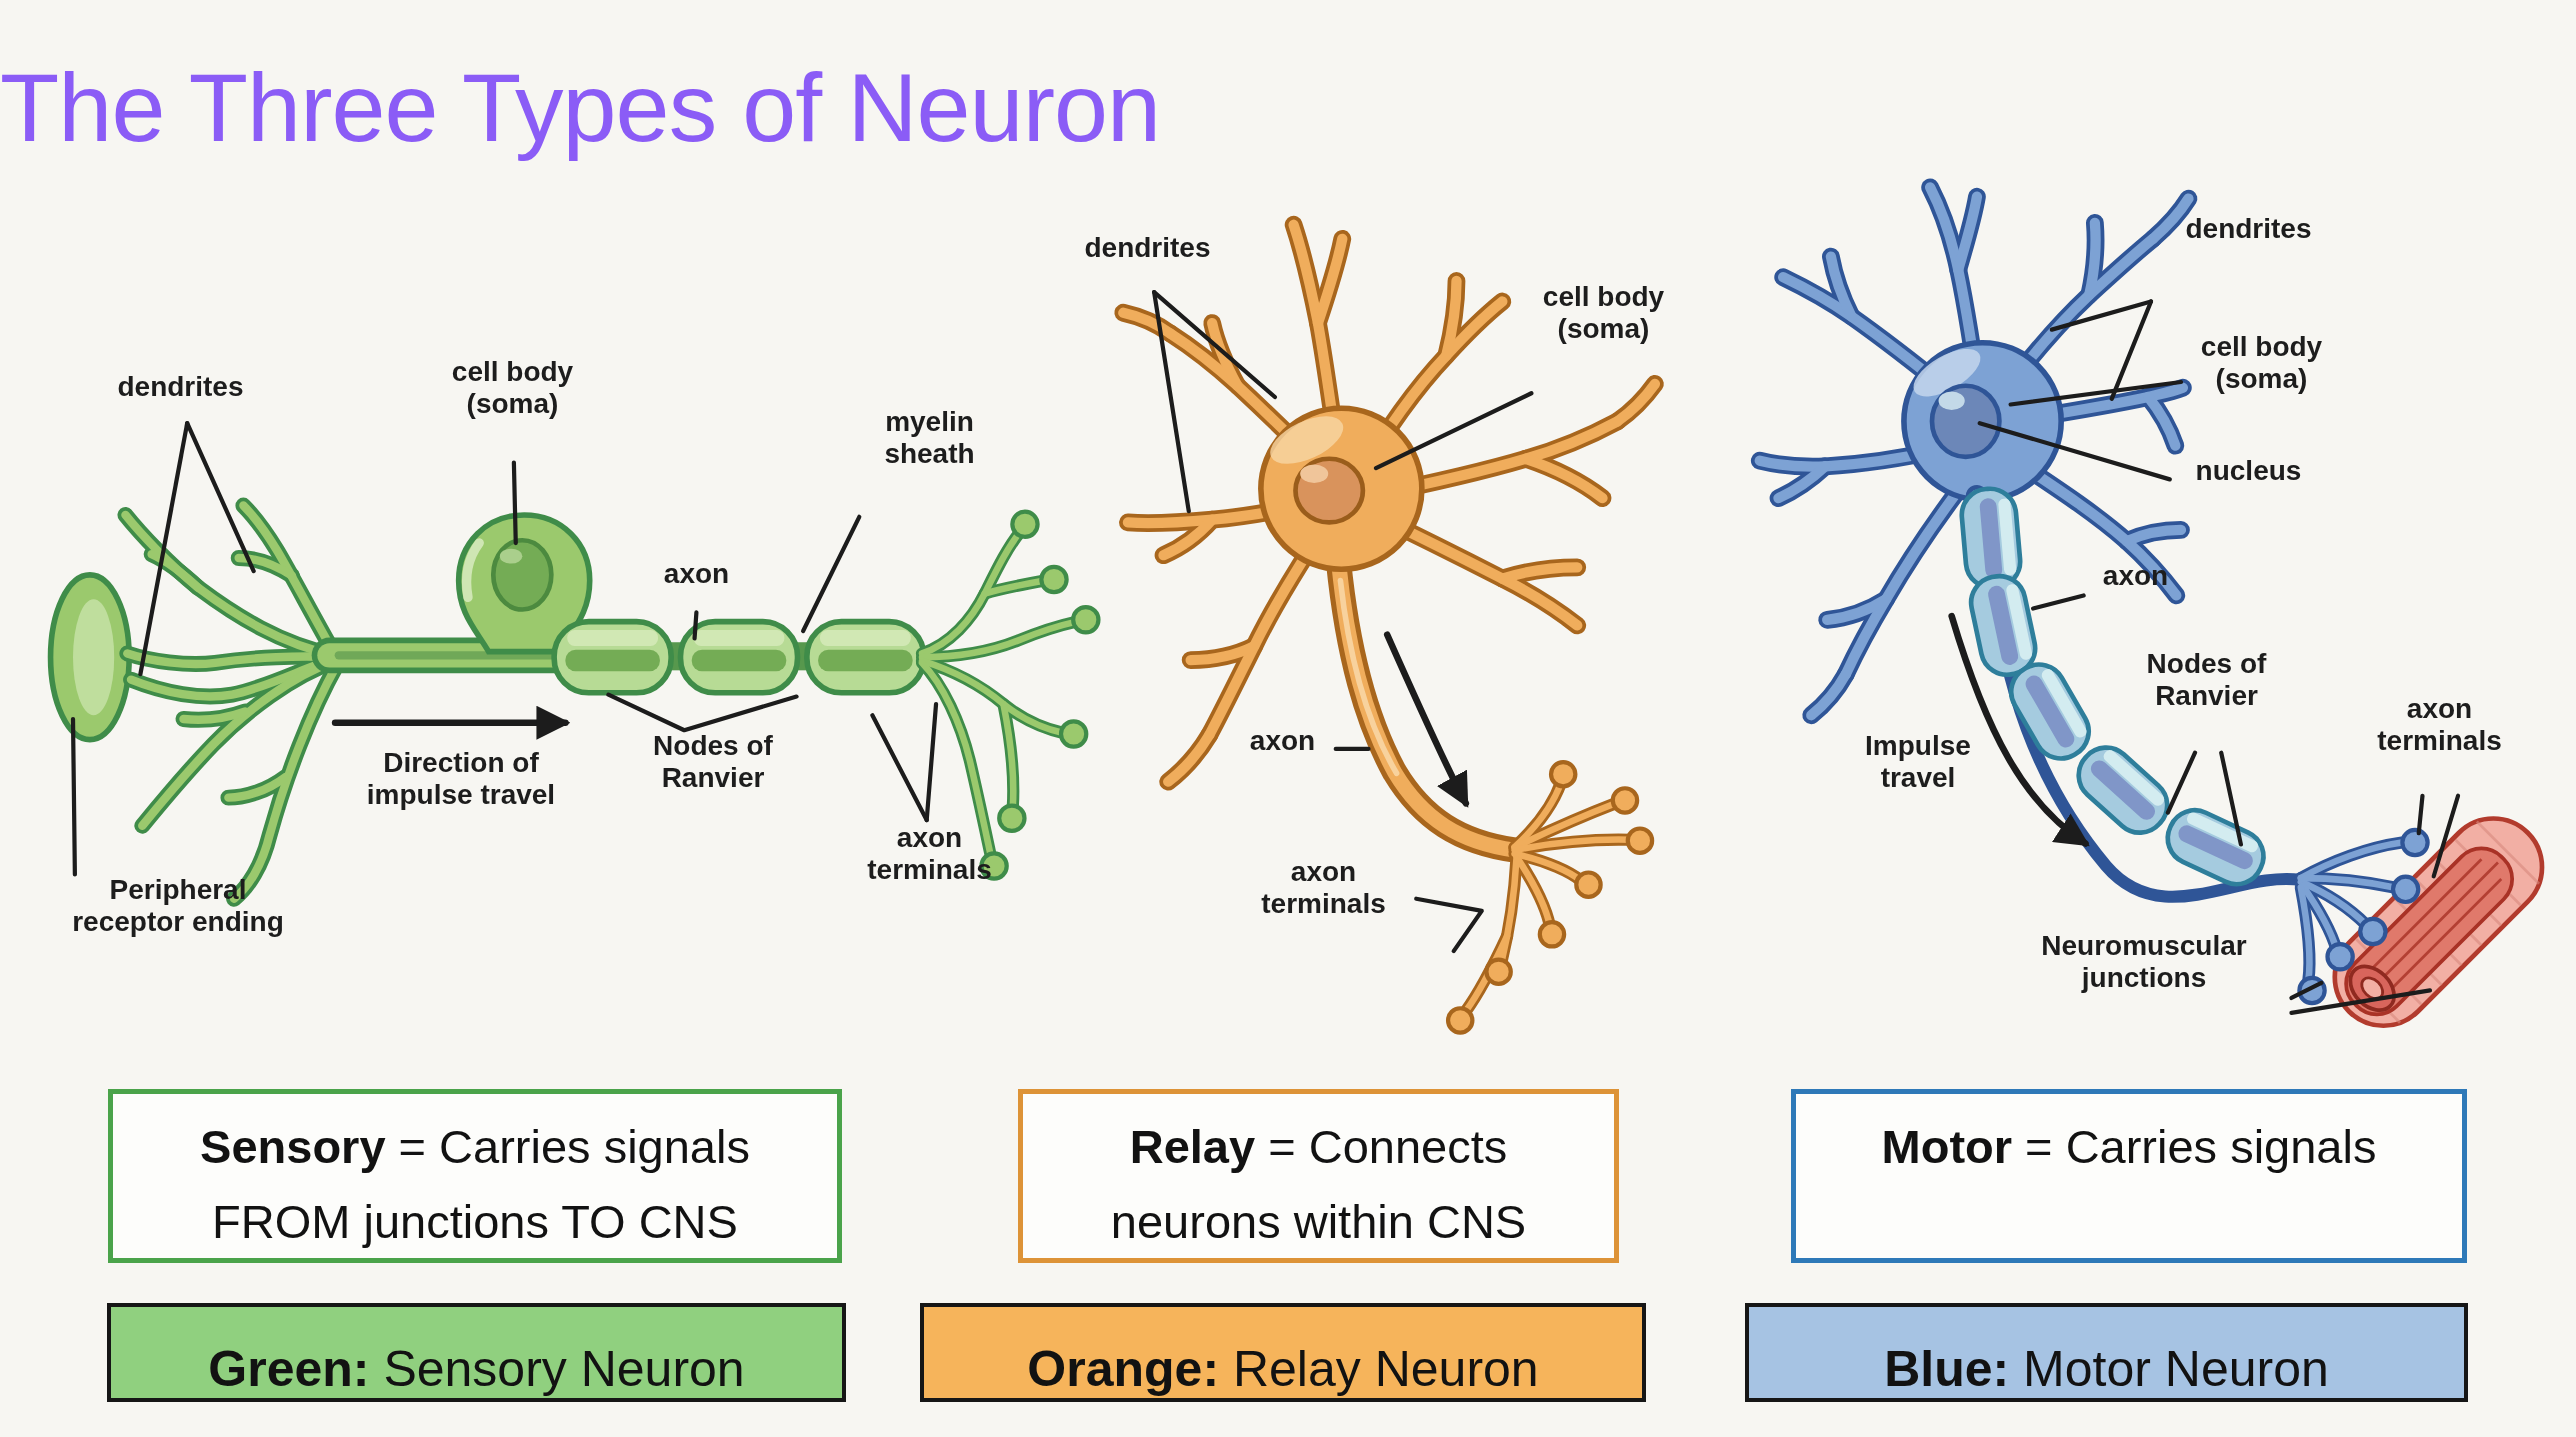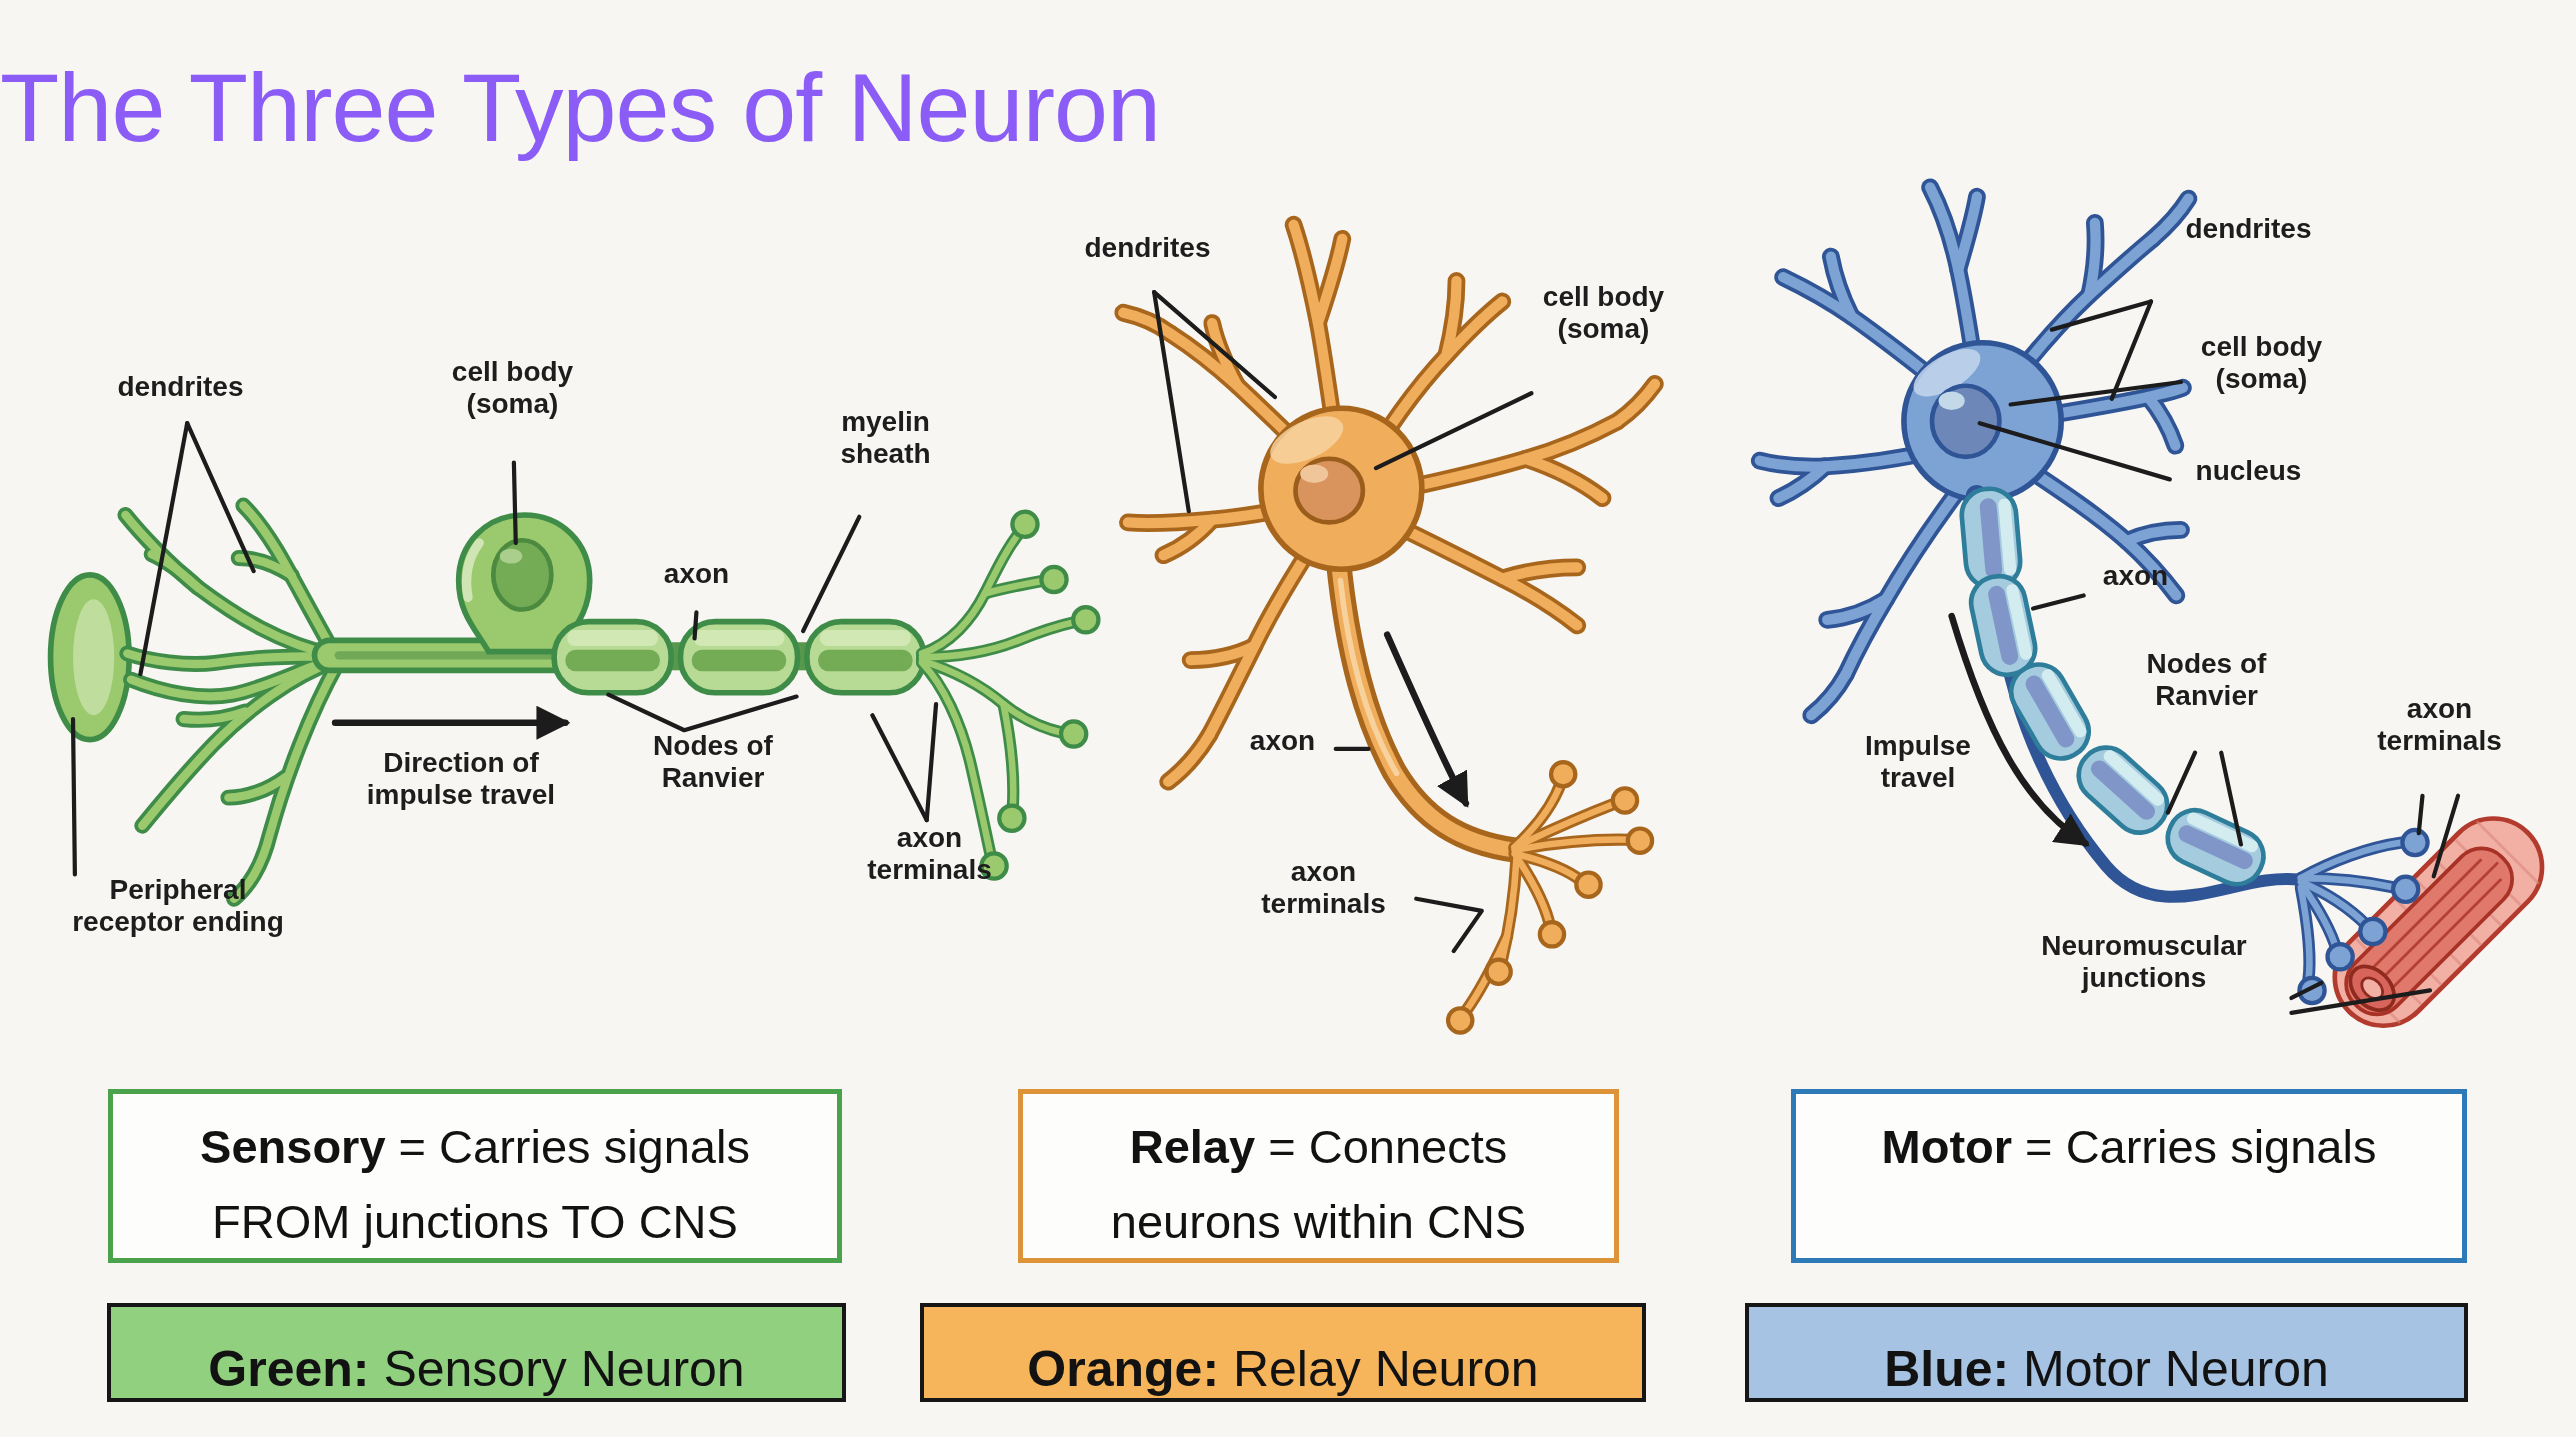--- a/index.html
+++ b/index.html
@@ -373,21 +373,21 @@
     <g stroke="#1c1c1c" stroke-width="7" fill="none" stroke-linecap="round">
       <path d="M358,772 L604,772" marker-end="url(#ah)"></path>
       <path d="M1482,678 C1525,775 1548,825 1566,858" marker-end="url(#ah)"></path>
       <path d="M2085,658 C2122,782 2162,858 2228,901" marker-end="url(#ah)"></path>
     </g>
   </svg>
 
   <div class="lbl" style="left:68px;top:371px;width:225px">dendrites</div>
   <div class="lbl" style="left:372px;top:356px;width:281px">cell body
 (soma)</div>
-  <div class="lbl" style="left:764px;top:406px;width:243px">myelin
+  <div class="lbl" style="left:808px;top:406px;width:243px">myelin
 sheath</div>
   <div class="lbl" style="left:603px;top:558px;width:187px">axon</div>
   <div class="lbl" style="left:563px;top:730px;width:300px">Nodes of
 Ranvier</div>
   <div class="lbl" style="left:789px;top:822px;width:281px">axon
 terminals</div>
   <div class="lbl" style="left:255px;top:747px;width:412px">Direction of
 impulse travel</div>
   <div class="lbl" style="left:0px;top:874px;width:356px">Peripheral
 receptor ending</div>

